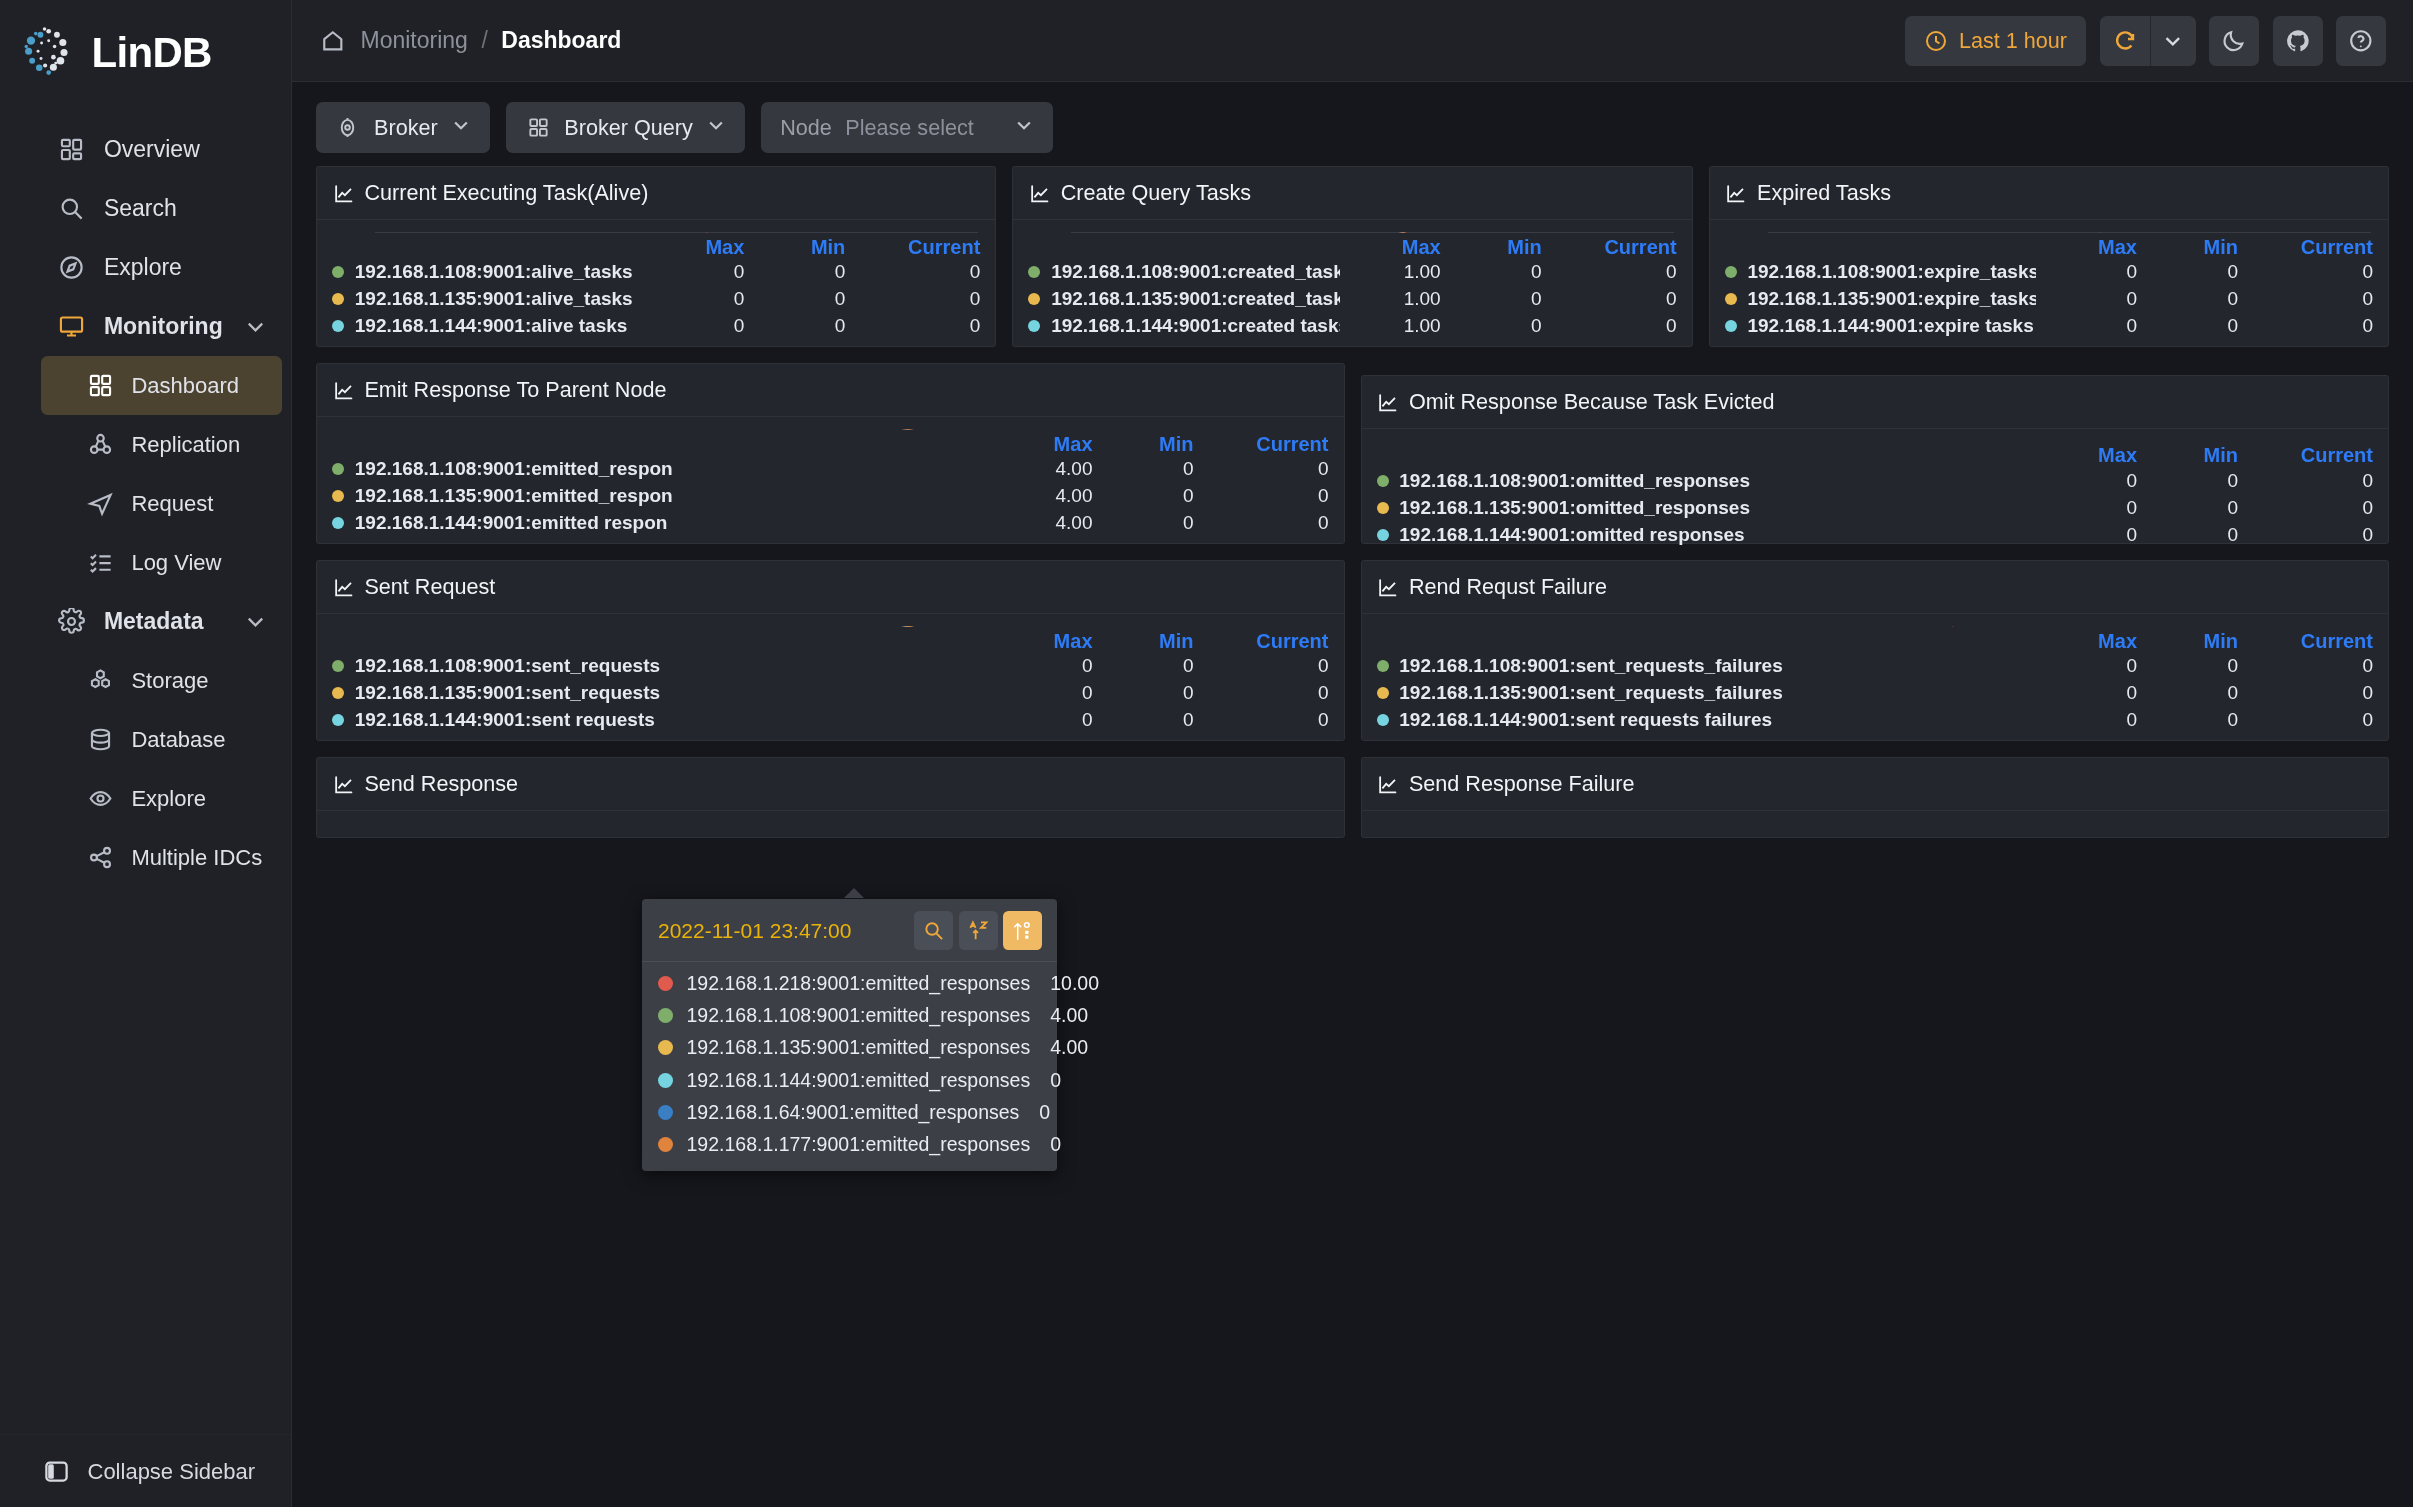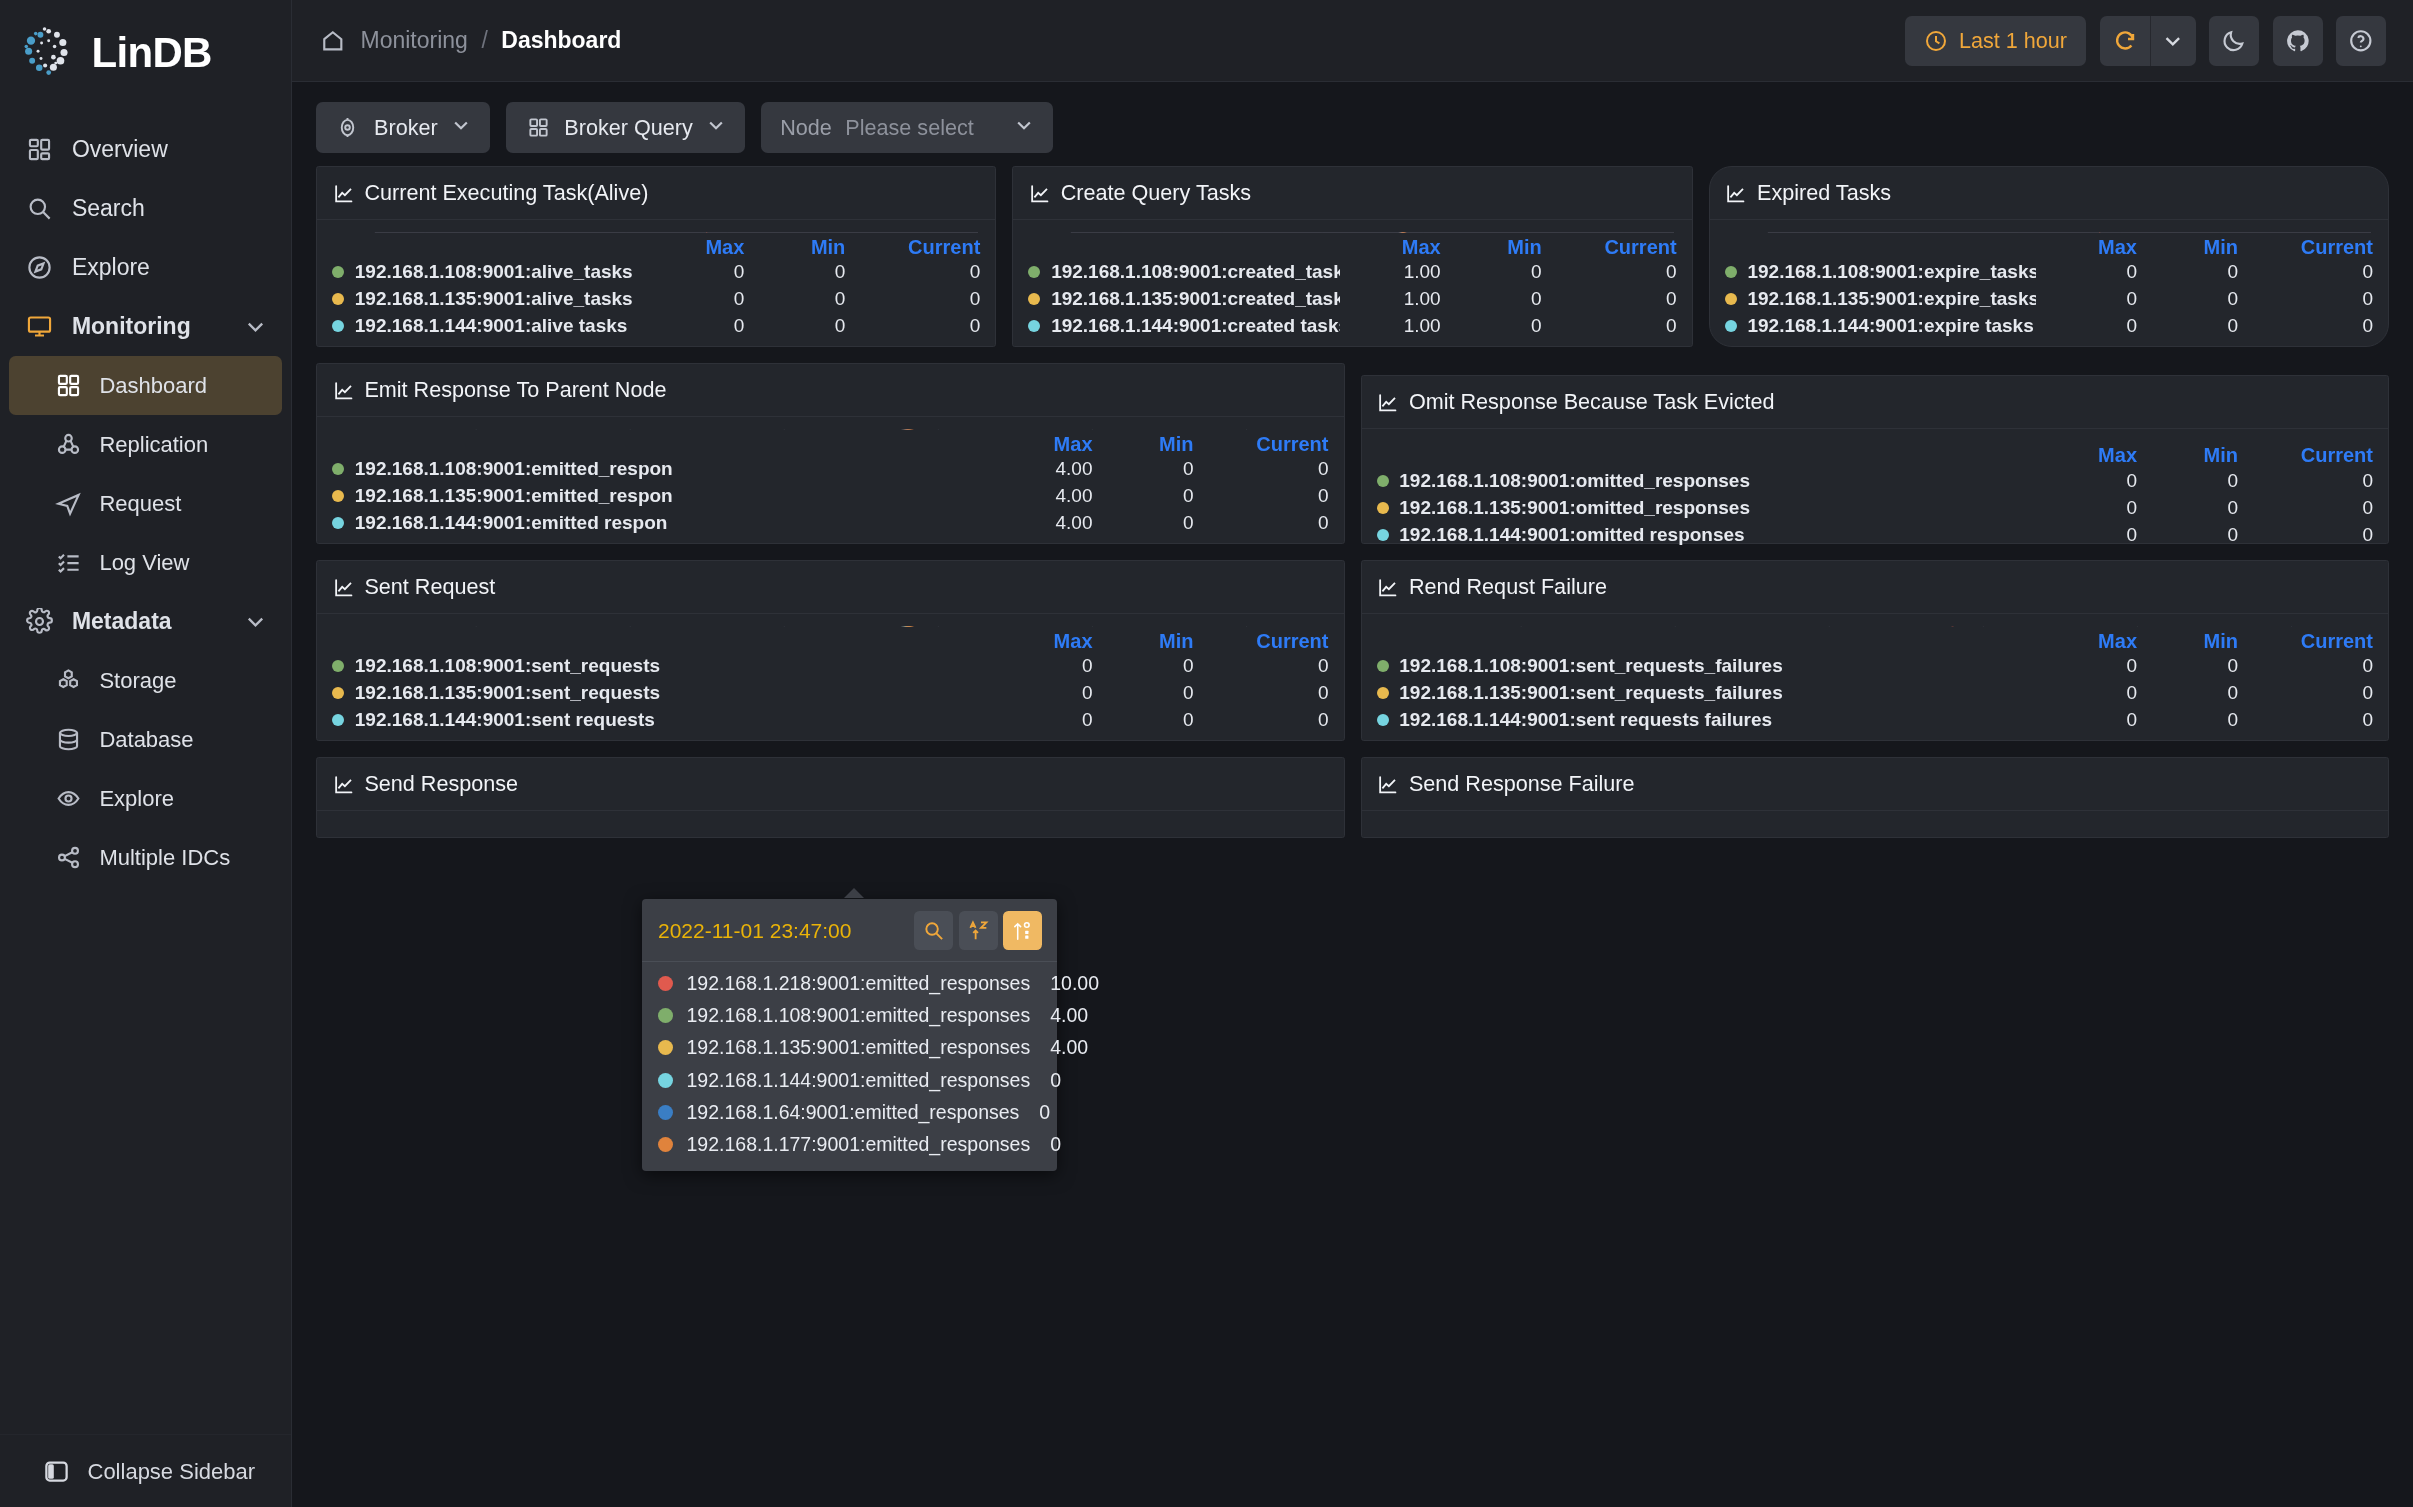--- a/index.html
+++ b/index.html
@@ -17,21 +17,21 @@
     width: 292px; flex: 0 0 292px;
     background: #1f2126;
     border-right: 0.7px solid #2a2d34;
     display: flex; flex-direction: column;
     position: relative;
   }
   .brand { display: flex; align-items: center; gap: 15px; padding: 23px 0 23px 17.5px; }
   .brand-logo { width: 59px; height: 59px; flex: 0 0 59px; position: relative; }
   .brand-name { font-size: 42px; font-weight: 700; letter-spacing: -0.7px; color: #fff; }
 
-  .nav { margin-top: 15px; }
+  .nav { margin-top: 15px; margin-left: 32px; }
   .nav-item {
     display: flex; align-items: center; gap: 17.5px;
     height: 59px; margin: 0 9.4px 0 9.4px; padding-left: 15px;
     border-radius: 6.7px; cursor: pointer;
     color: #dfe2e8; font-size: 23px;
   }
   .nav-item.group { font-weight: 700; }
   .nav-item.child { padding-left: 44px; gap: 16px; font-size: 22px; }
   .nav-item.active { background: #4c4230; }
   .nav-item.active .nav-ico svg { stroke: #fff; }
@@ -591,21 +591,21 @@
                 <span class="lg-name">
                   <i class="lg-dot" style="background:#76d4e0"></i>
                   <span>192.168.1.144:9001:created  tasks</span>
                 </span>
                 <span class="lg-col">1.00</span>
                 <span class="lg-col">0</span>
                 <span class="lg-col cur">0</span>
               </div>
             </div>
           </div>
-          <div class="panel" style="flex: 1 1 0%; border-radius: 23px;">
+          <div class="panel" style="flex: 1 1 0%;">
             <div class="panel-head">
               <span class="pico">
                 <svg viewBox="0 0 24 24">
                   <path d="M3.5 3.5v17h17" stroke-linecap="round"></path>
                   <path d="M6 16l4.2-5 3 2.6L20 6.5"></path>
                 </svg>
               </span>
               <span>Expired Tasks</span>
             </div>
             <div class="panel-body">

